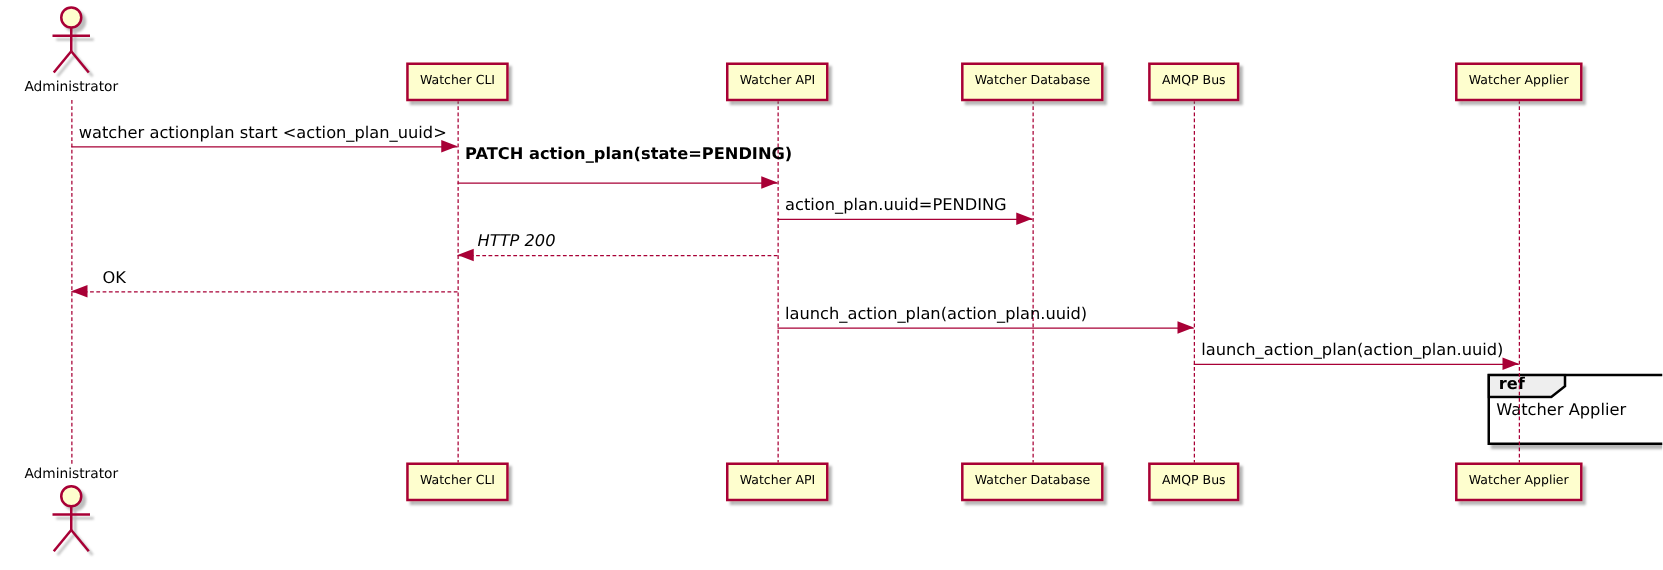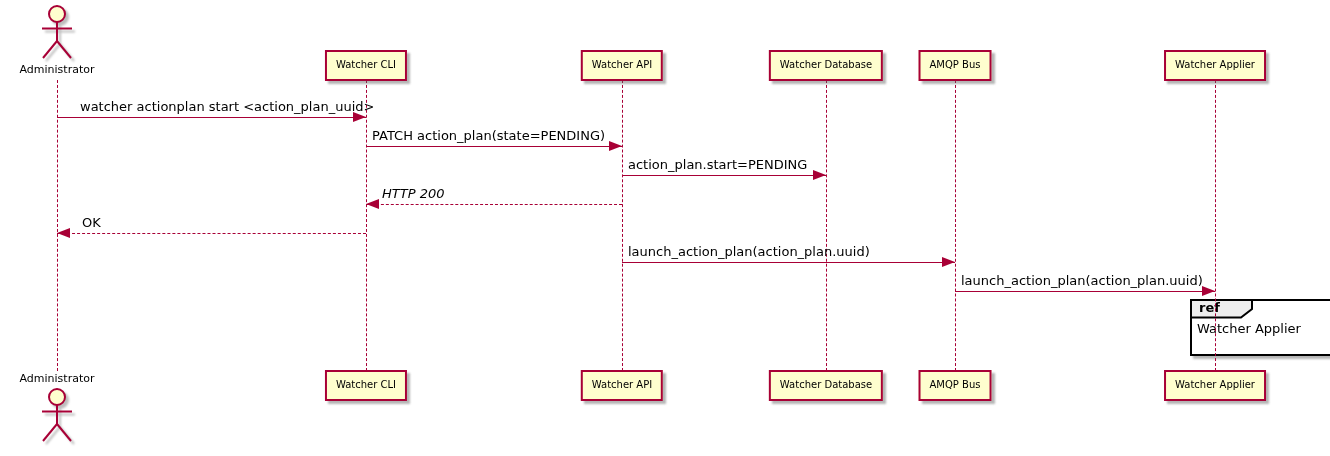--- a/index.html
+++ b/index.html
@@ -131,27 +131,27 @@
     <div class="participant-box" style="left: 826px; top: 50px;">Watcher Database</div>
     <div class="participant-box" style="left: 826px; top: 370px;">Watcher Database</div>
     <div class="lifeline" style="left: 955px; top: 80px; height: 291px;"></div>
     <div class="participant-box" style="left: 955px; top: 50px;">AMQP Bus</div>
     <div class="participant-box" style="left: 955px; top: 370px;">AMQP Bus</div>
     <div class="lifeline" style="left: 1215px; top: 80px; height: 291px;"></div>
     <div class="participant-box" style="left: 1215px; top: 50px;">Watcher Applier</div>
     <div class="participant-box" style="left: 1215px; top: 370px;">Watcher Applier</div>
     <div class="msg-line solid" style="left: 57px; top: 117px; width: 309px;"></div>
     <div class="msg-head right" style="top: 112px; left: 353px;"></div>
-    <div class="msg-label" style="left: 80px; top: 99px;">watcher actionplan start &lt;action_plan_uuid&gt;</div>
+    <div class="msg-label" style="left: 63px; top: 99px;">watcher actionplan start &lt;action_plan_uuid&gt;</div>
     <div class="msg-line solid" style="left: 366px; top: 146px; width: 256px;"></div>
     <div class="msg-head right" style="top: 141px; left: 609px;"></div>
-    <div class="msg-label" style="left: 372px; top: 128px;">PATCH action_plan(state=PENDING)</div>
+    <div class="msg-label" style="left: 372px; top: 116px; font-weight: bold;">PATCH action_plan(state=PENDING)</div>
     <div class="msg-line solid" style="left: 622px; top: 175px; width: 204px;"></div>
     <div class="msg-head right" style="top: 170px; left: 813px;"></div>
-    <div class="msg-label" style="left: 628px; top: 157px;">action_plan.start=PENDING</div>
+    <div class="msg-label" style="left: 628px; top: 157px;">action_plan.uuid=PENDING</div>
     <div class="msg-line dashed" style="left: 366px; top: 204px; width: 256px;"></div>
     <div class="msg-head left" style="top: 199px; left: 366px;"></div>
     <div class="msg-label" style="left: 382px; top: 186px; font-style: italic;">HTTP 200</div>
     <div class="msg-line dashed" style="left: 57px; top: 233px; width: 309px;"></div>
     <div class="msg-head left" style="top: 228px; left: 57px;"></div>
     <div class="msg-label" style="left: 82px; top: 215px;">OK</div>
     <div class="msg-line solid" style="left: 622px; top: 262px; width: 333px;"></div>
     <div class="msg-head right" style="top: 257px; left: 942px;"></div>
     <div class="msg-label" style="left: 628px; top: 244px;">launch_action_plan(action_plan.uuid)</div>
     <div class="msg-line solid" style="left: 955px; top: 291px; width: 260px;"></div>

